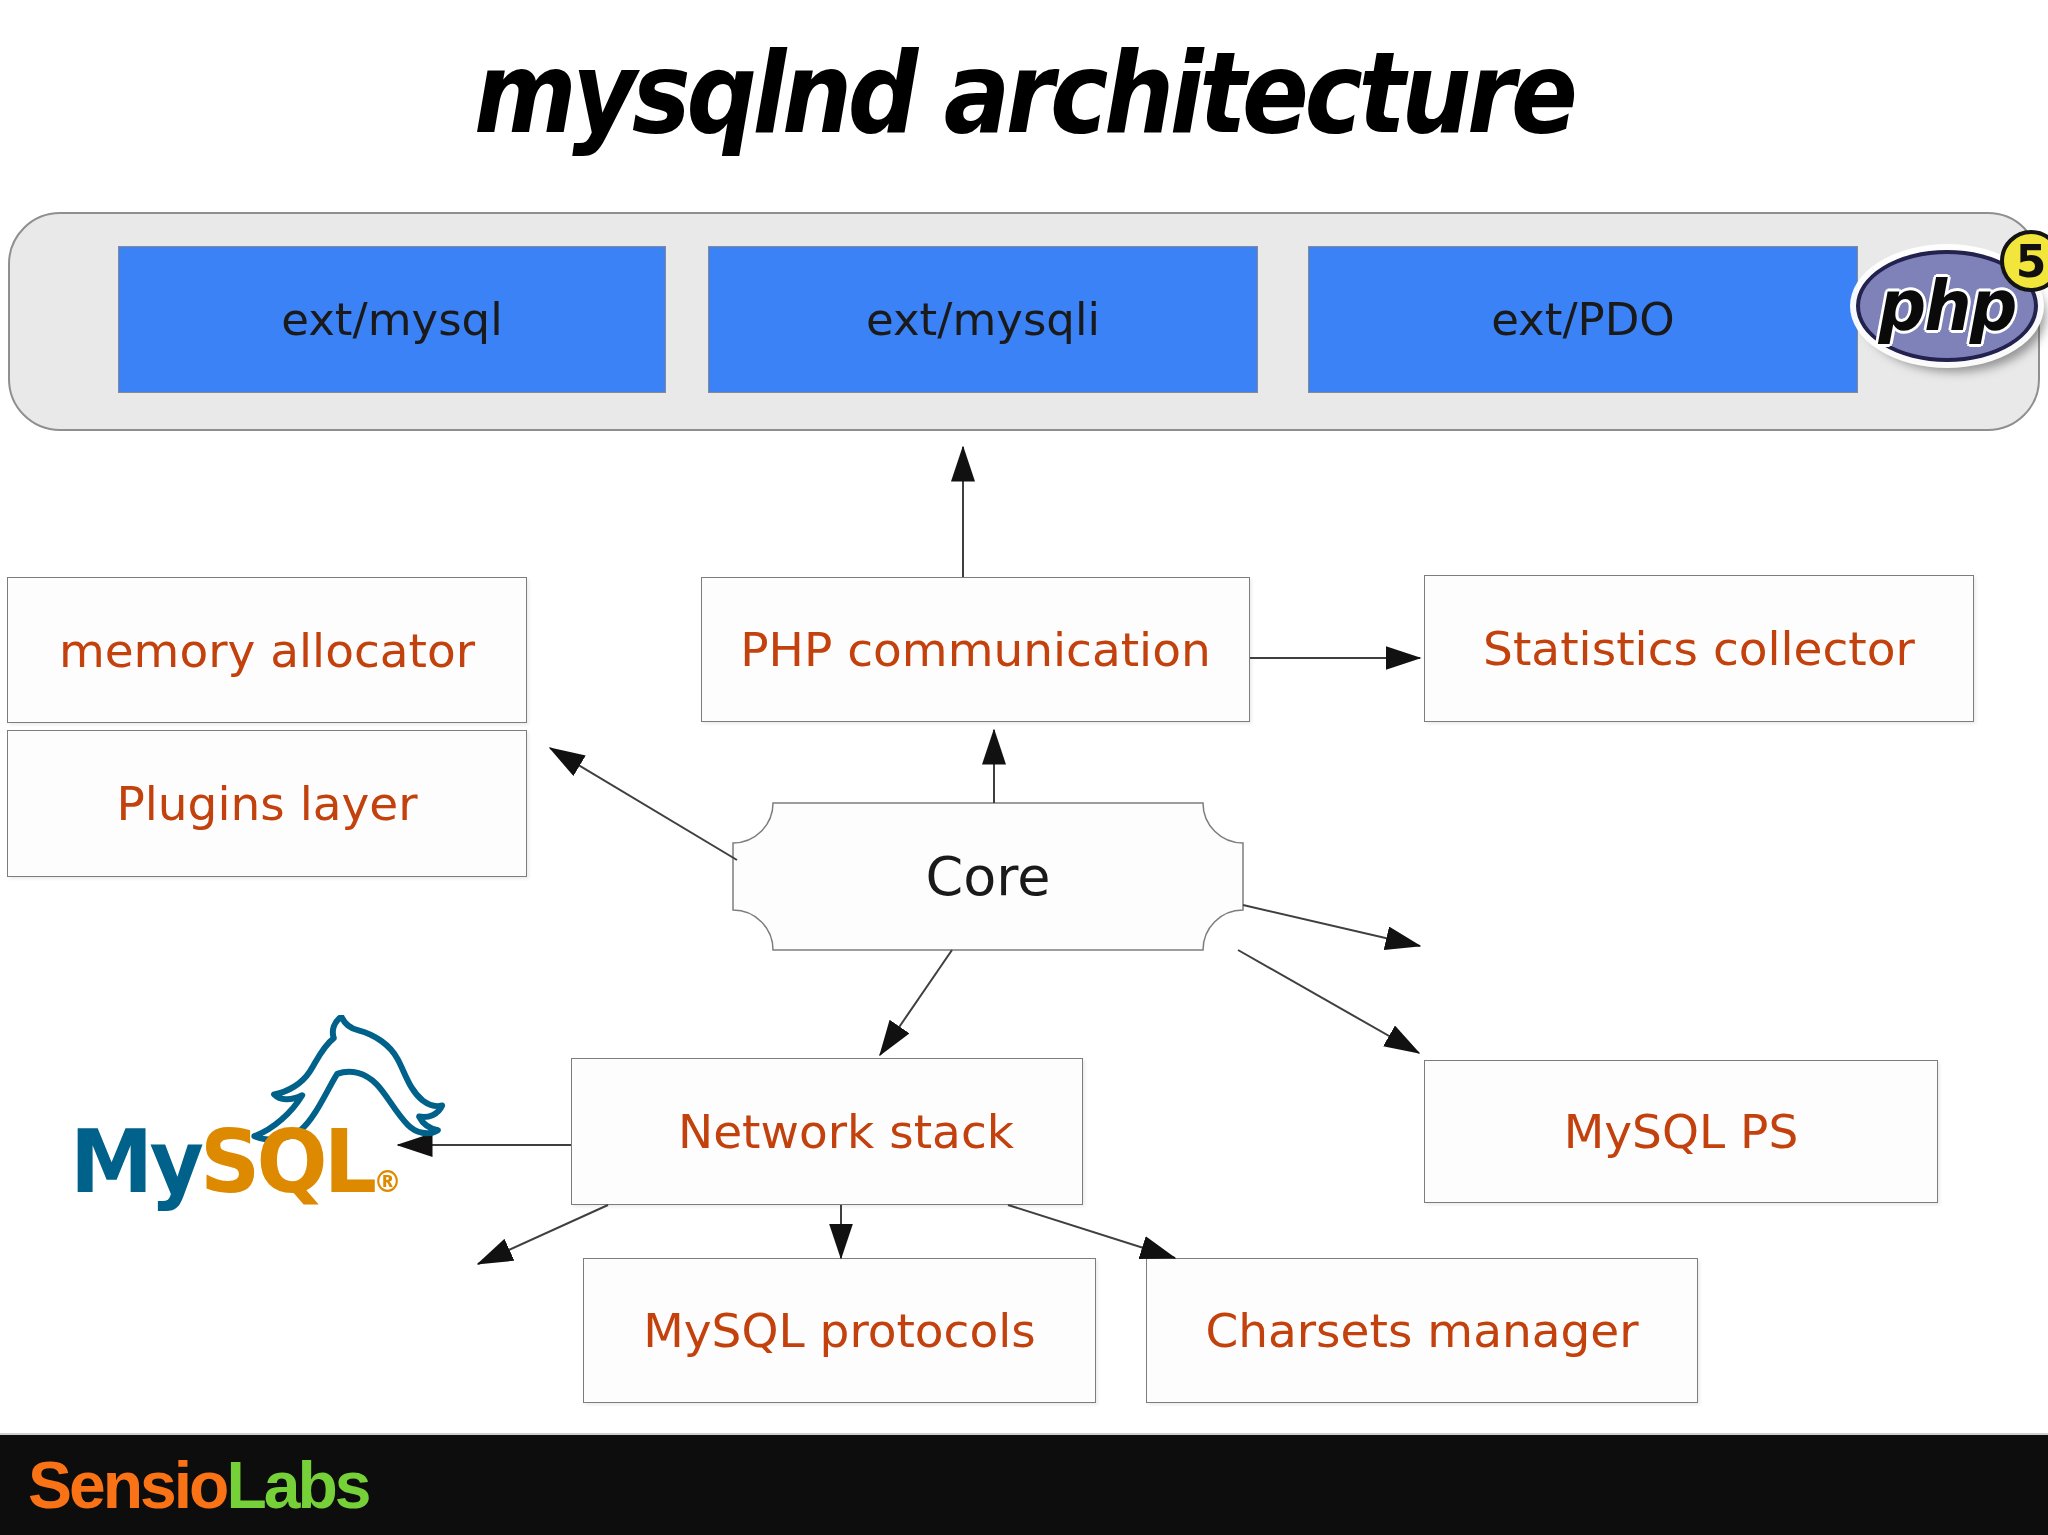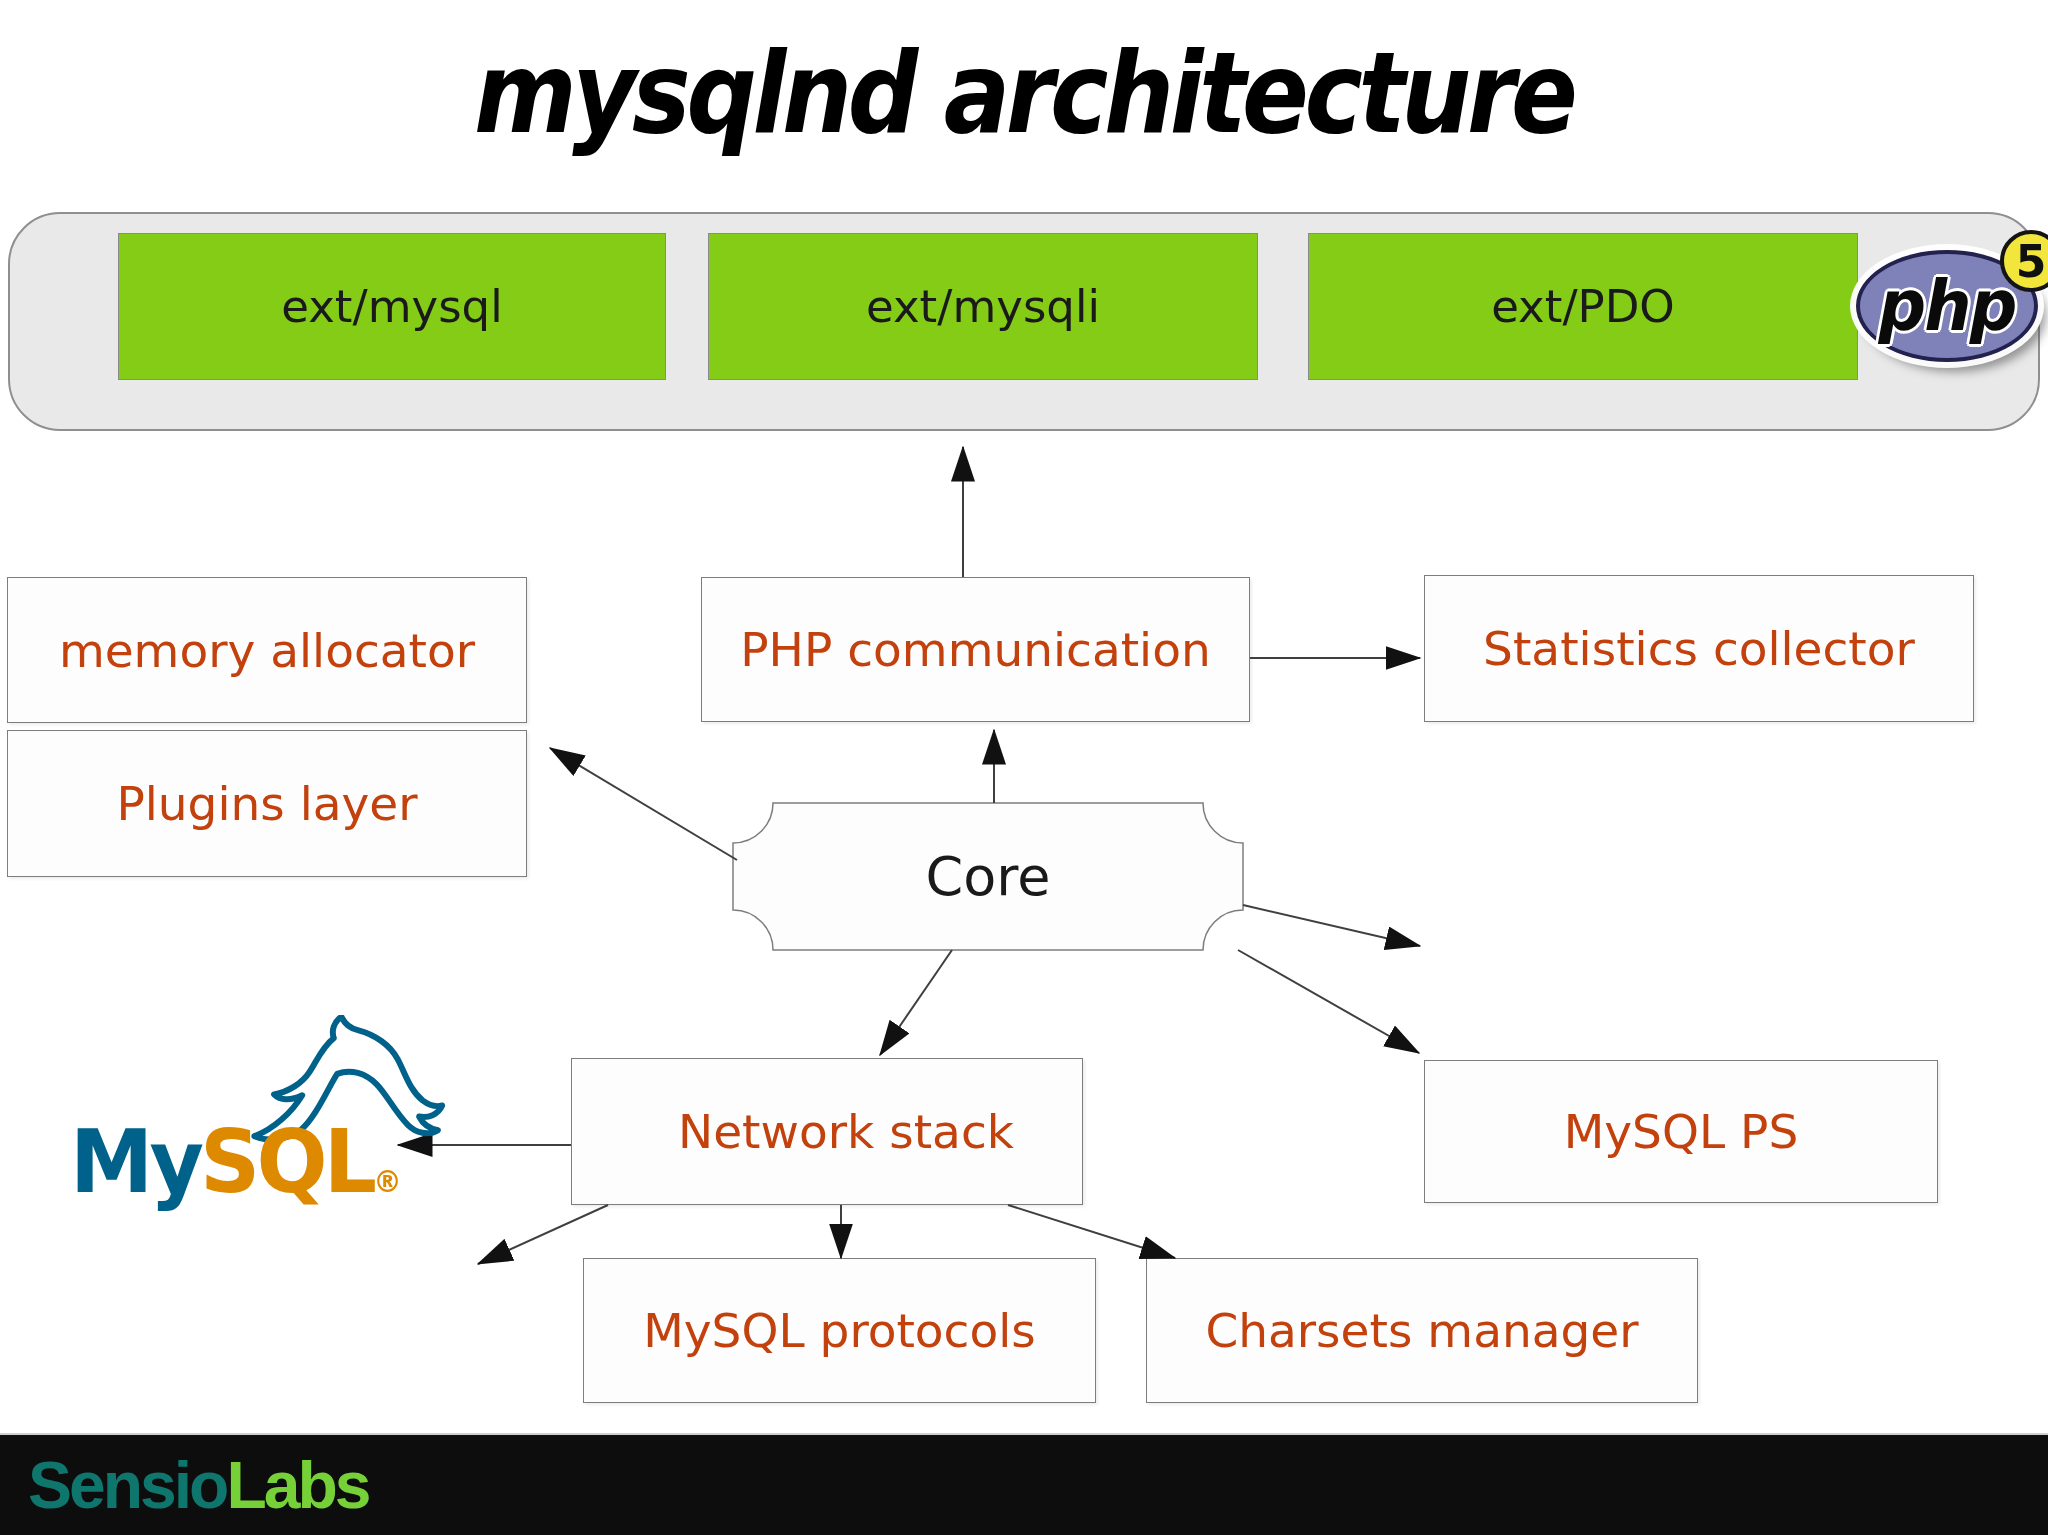--- a/index.html
+++ b/index.html
@@ -13,22 +13,22 @@
     font-size:112px;font-weight:bold;font-style:italic;letter-spacing:-5px;color:#000;
   }
   .title span{display:inline-block;transform:scaleX(.88);transform-origin:center;}
   
   .php-layer{
     position:absolute;left:8px;top:212px;width:2032px;height:219px;
     background:#e9e9e9;border:2px solid #8f8f8f;border-radius:52px;
     box-sizing:border-box;
   }
   .ext-box{
-    position:absolute;top:233px;height:147px;width:550px;
-    background:#84cc16;border:1.5px solid #8a8a8a;box-sizing:border-box;
+    position:absolute;top:246px;height:147px;width:550px;
+    background:#3b82f6;border:1.5px solid #8a8a8a;box-sizing:border-box;
     display:flex;align-items:center;justify-content:center;
     font-size:45px;color:#1a1a1a;
   }
   #ext-mysql{left:118px;width:548px;}
   #ext-mysqli{left:708px;}
   #ext-pdo{left:1308px;}
   
   .php-logo{
     position:absolute;left:1856px;top:250px;width:182px;height:112px;
     background:#7e82b8;border:4px solid #23214d;border-radius:50%;
@@ -84,21 +84,21 @@
   
   .footer{
     position:absolute;left:0;top:1433px;width:2048px;height:102px;
     background:#0d0d0d;border-top:2px solid #cfcfcf;box-sizing:border-box;
     display:flex;align-items:center;
   }
   .footer-logo{
     margin-left:28px;font-family:"Liberation Sans",sans-serif;
     font-size:66px;font-weight:bold;letter-spacing:-3px;white-space:nowrap;
   }
-  .footer-sensio{color:#0f766e;}
+  .footer-sensio{color:#f97316;}
   .footer-labs{color:#76d037;}
 </style>
 </head>
 <body>
 
 <div class="stage">
 
   <div class="title">
     <span>mysqlnd architecture</span>
   </div>

